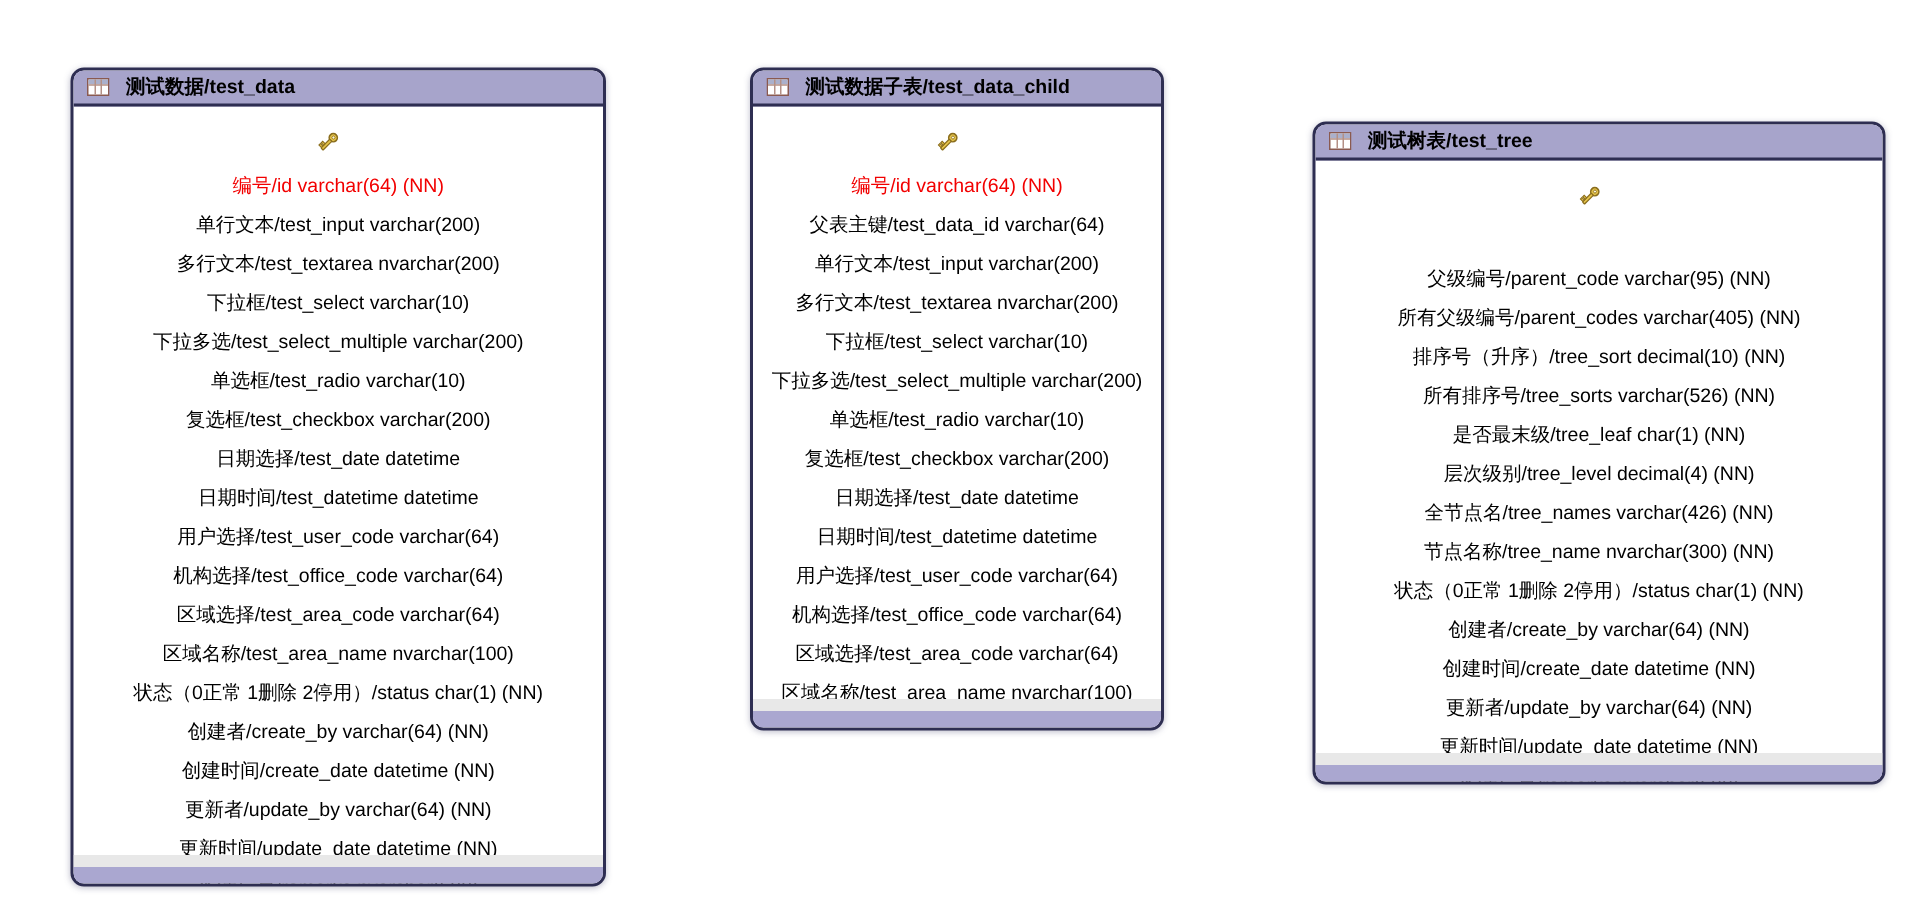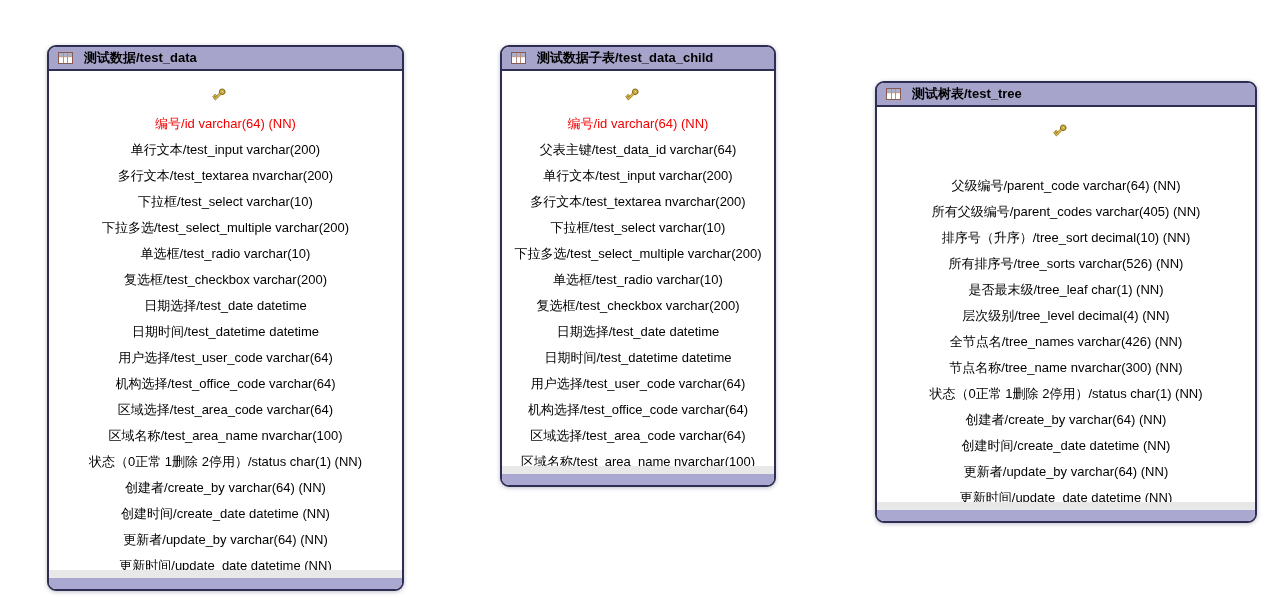--- a/index.html
+++ b/index.html
@@ -251,21 +251,21 @@
       <circle cx="10" cy="4.8" r="1.1" fill="#fdf6d8" stroke="#8a6d1d" stroke-width="0.6"></circle>
       <rect x="8.9" y="7.6" width="2.2" height="9.2" rx="0.6" fill="#e3c24a" stroke="#8a6d1d" stroke-width="0.9"></rect>
       <rect x="6.3" y="12.4" width="2.6" height="1.5" fill="#e3c24a" stroke="#8a6d1d" stroke-width="0.8"></rect>
       <rect x="6.3" y="14.8" width="2.6" height="1.5" fill="#e3c24a" stroke="#8a6d1d" stroke-width="0.8"></rect>
     </g>
   </svg>
           </span>
         </div>
         <div class="row">
           <span class="gutter"></span>
-          <span class="ctext">父级编号/parent_code varchar(64) (NN)</span>
+          <span class="ctext">父级编号/parent_code varchar(95) (NN)</span>
         </div>
         <div class="row">
           <span class="gutter"></span>
           <span class="ctext">所有父级编号/parent_codes varchar(405) (NN)</span>
         </div>
         <div class="row">
           <span class="gutter"></span>
           <span class="ctext">排序号（升序）/tree_sort decimal(10) (NN)</span>
         </div>
         <div class="row">

